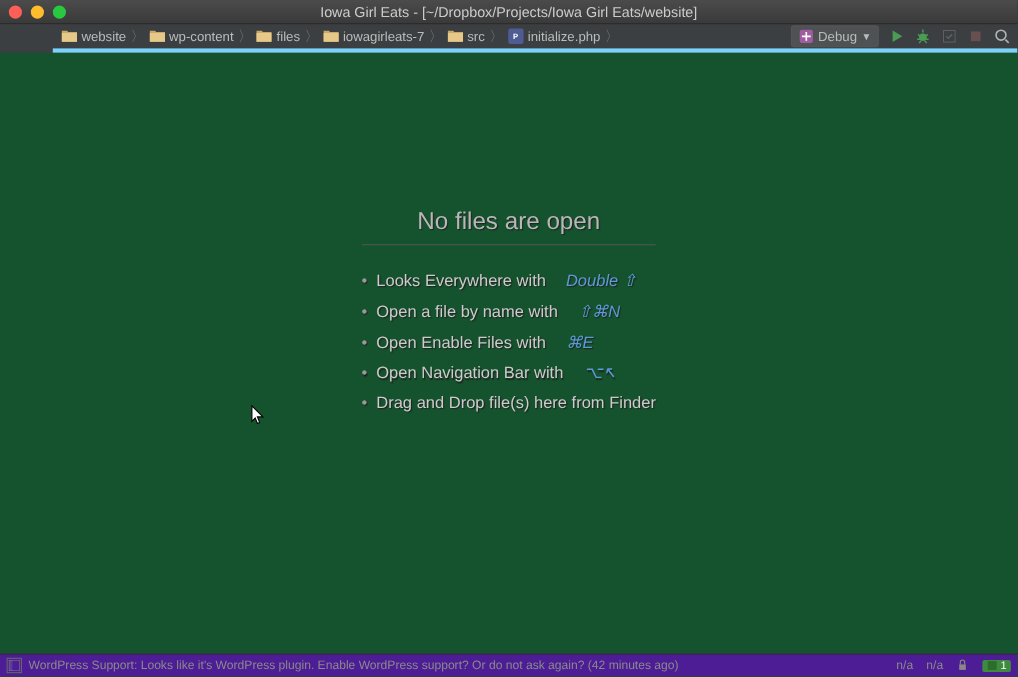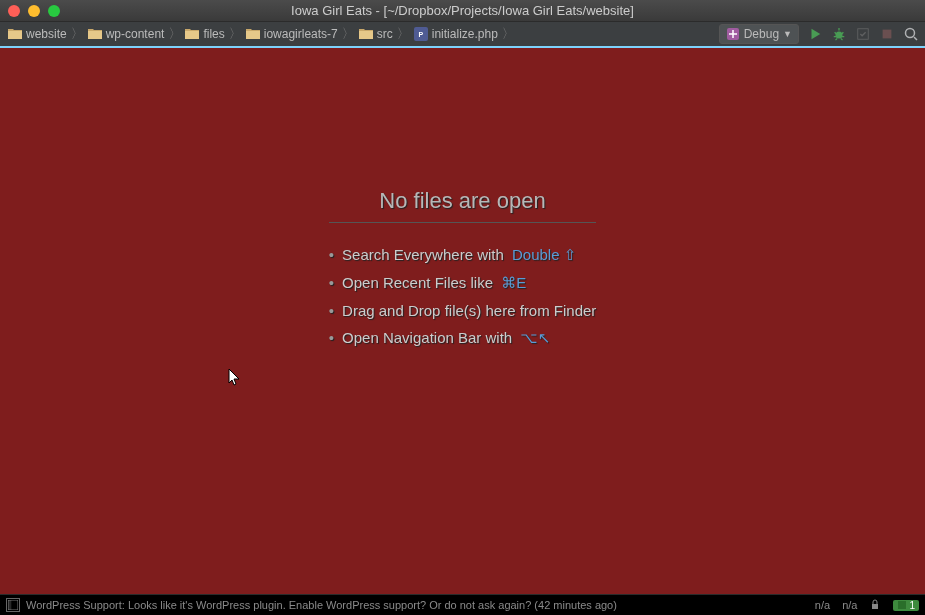--- a/index.html
+++ b/index.html
@@ -23,24 +23,25 @@
     }
     .traffic-lights { display: flex; gap: 8px; position: absolute; left: 8px; }
     .traffic-light { width: 12px; height: 12px; border-radius: 50%; }
     .red { background: #ff5f57; }
     .yellow { background: #ffbd2e; }
     .green { background: #28c940; }
     .title { flex: 1; text-align: center; color: #cccccc; font-size: 13px; }
     .toolbar {
       height: 26px;
       background: #3c3f41;
-      border-bottom: 2px solid #7dd3fc;
+      border-bottom: 4px solid #7dd3fc;
       display: flex;
       align-items: center;
       padding: 0 6px;
+      margin-left: 48px;
     }
     .breadcrumbs { display: flex; align-items: center; flex: 1; }
     .crumb { display: flex; align-items: center; color: #bbbbbb; font-size: 12px; padding: 0 2px; cursor: pointer; }
     .crumb-sep { color: #777; margin: 0 2px; }
     .folder-icon { width: 14px; height: 12px; margin-right: 4px; display: inline-block; }
     .folder-icon svg { width: 14px; height: 12px; }
     .php-icon { width: 14px; height: 14px; margin-right: 4px; display: inline-flex; align-items: center; justify-content: center; background: #4f5b93; color: #fff; font-size: 7px; border-radius: 2px; font-weight: bold; }
     .toolbar-right { display: flex; align-items: center; gap: 8px; }
     .debug-dropdown {
       display: flex; align-items: center; gap: 4px;
@@ -49,21 +50,21 @@
       color: #bbbbbb; cursor: pointer;
     }
     .debug-icon { width: 14px; height: 14px; }
     .run-icon { color: #499c54; cursor: pointer; }
     .bug-icon { color: #499c54; cursor: pointer; }
     .disabled-icon { color: #666; cursor: default; opacity: 0.6; }
     .search-icon { color: #afb1b3; cursor: pointer; }
     .toolbar-icon { width: 16px; height: 16px; display: inline-flex; align-items: center; justify-content: center; }
     .main {
       height: 546px;
-      background: #7f1d1d;
+      background: #14532d;
       display: flex;
       align-items: flex-start;
       justify-content: center;
       padding-top: 140px;
       position: relative;
     }
     .empty-state { text-align: left; }
     .empty-title {
       font-size: 22px;
       color: #b7b7b7;
@@ -77,31 +78,32 @@
     .empty-list li {
       font-size: 15px;
       color: #cccccc;
       padding: 5px 0;
       text-shadow: 1px 1px 1px #222;
     }
     .empty-list li::before { content: "• "; color: #999; margin-right: 4px; }
     .shortcut {
       color: #5a9bd5;
       font-weight: 500;
-      margin-left: 4px;
+      margin-left: 14px;
+      font-style: italic;
     }
     .cursor {
       position: absolute;
       left: 228px; top: 320px;
       width: 14px; height: 20px;
       pointer-events: none;
     }
     .statusbar {
       height: 21px;
-      background: #000000;
+      background: #4c1d95;
       border-top: 1px solid #2b2b2b;
       display: flex; align-items: center;
       padding: 0 6px; font-size: 11px;
       color: #8a8a8a;
     }
     .sb-left { display: flex; align-items: center; gap: 6px; flex: 1; }
     .sb-icon { width: 14px; height: 14px; display: inline-flex; align-items: center; justify-content: center; border: 1px solid #666; }
     .sb-right { display: flex; align-items: center; gap: 12px; justify-content: center; }
     .sb-digit-badge { background: #3e8a3e; color: #fff; font-size: 10px; padding: 0 4px; border-radius: 2px; display: inline-flex; align-items: center; gap: 2px; }
     .lock-icon svg { width: 12px; height: 12px; }
@@ -216,33 +218,37 @@
         </svg>
     </span>
   </div>
 </div>
 
 <div class="main">
   <div class="empty-state">
     <div class="empty-title">No files are open</div>
     <ul class="empty-list">
       <li>
-        <span>Search Everywhere with</span>
+        <span>Looks Everywhere with</span>
         <span class="shortcut">Double ⇧</span>
       </li>
       <li>
-        <span>Open Recent Files like</span>
+        <span>Open a file by name with</span>
+        <span class="shortcut">⇧⌘N</span>
+      </li>
+      <li>
+        <span>Open Enable Files with</span>
         <span class="shortcut">⌘E</span>
-      </li>
-      <li>
-        <span>Drag and Drop file(s) here from Finder</span>
       </li>
       <li>
         <span>Open Navigation Bar with</span>
         <span class="shortcut">⌥↖</span>
+      </li>
+      <li>
+        <span>Drag and Drop file(s) here from Finder</span>
       </li>
     </ul>
   </div>
   <div class="cursor">
     <svg viewBox="0 0 14 20">
         <path d="M1 1l0 14 3-3 2 5 2-1-2-5 5 0z" fill="#fff" stroke="#000" stroke-width="1"></path>
       </svg>
   </div>
 </div>
 

